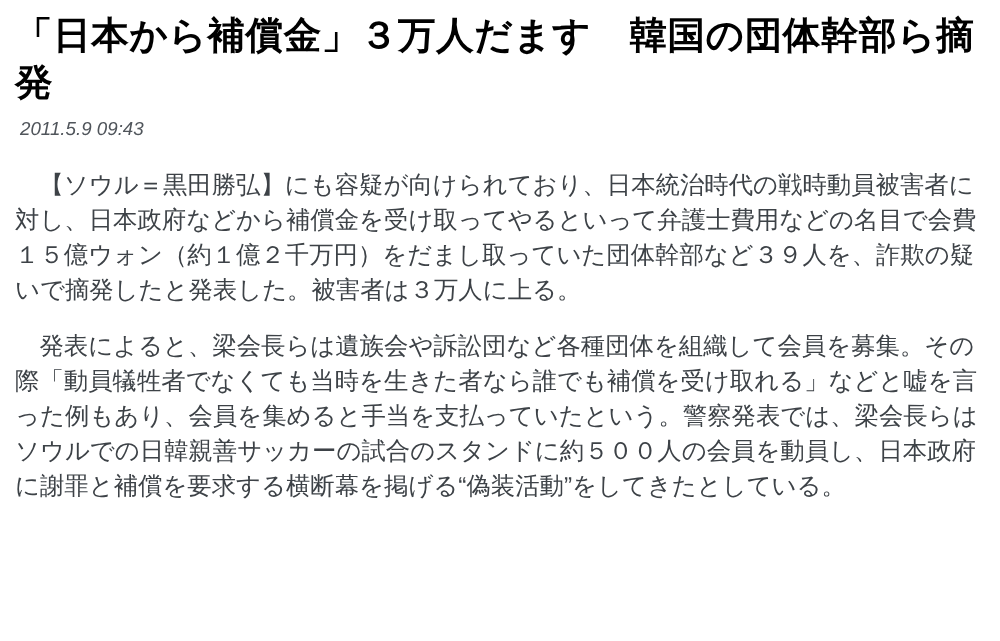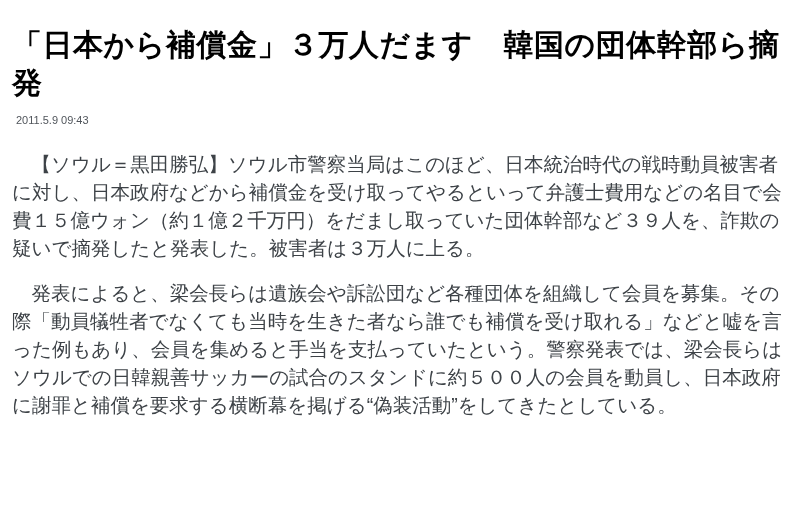--- a/index.html
+++ b/index.html
@@ -21,38 +21,39 @@
     overflow: hidden;
   }
   .article {
     padding: 8px 10px 0 12px;
   }
   .headline {
     font-size: 30px;
     line-height: 38px;
     font-weight: bold;
     color: var(--headline);
-    margin: 18px 0 0 0;
+    margin: 2px 0 0 0;
     letter-spacing: 0.5px;
   }
   .date {
-    font-size: 11px;
+    font-size: 15px;
     line-height: 20px;
     color: var(--date);
     margin: 8px 0 20px 4px;
+    font-style: italic;
   }
   .body-paragraph {
     font-size: 19.5px;
     line-height: 28px;
     color: var(--body);
     margin: 0 0 17px 0;
     text-indent: 1em;
   }
 </style>
 </head>
 <body>
 
 <main class="article">
   <h1 class="headline">「日本から補償金」３万人だます　韓国の団体幹部ら摘発</h1>
   <div class="date">2011.5.9 09:43</div>
-  <p class="body-paragraph">【ソウル＝黒田勝弘】ソウル市警察当局はこのほど、日本統治時代の戦時動員被害者に対し、日本政府などから補償金を受け取ってやるといって弁護士費用などの名目で会費１５億ウォン（約１億２千万円）をだまし取っていた団体幹部など３９人を、詐欺の疑いで摘発したと発表した。被害者は３万人に上る。</p>
+  <p class="body-paragraph">【ソウル＝黒田勝弘】にも容疑が向けられており、日本統治時代の戦時動員被害者に対し、日本政府などから補償金を受け取ってやるといって弁護士費用などの名目で会費１５億ウォン（約１億２千万円）をだまし取っていた団体幹部など３９人を、詐欺の疑いで摘発したと発表した。被害者は３万人に上る。</p>
   <p class="body-paragraph">発表によると、梁会長らは遺族会や訴訟団など各種団体を組織して会員を募集。その際「動員犠牲者でなくても当時を生きた者なら誰でも補償を受け取れる」などと嘘を言った例もあり、会員を集めると手当を支払っていたという。警察発表では、梁会長らはソウルでの日韓親善サッカーの試合のスタンドに約５００人の会員を動員し、日本政府に謝罪と補償を要求する横断幕を掲げる“偽装活動”をしてきたとしている。</p>
 </main>
 
 </body></html>

